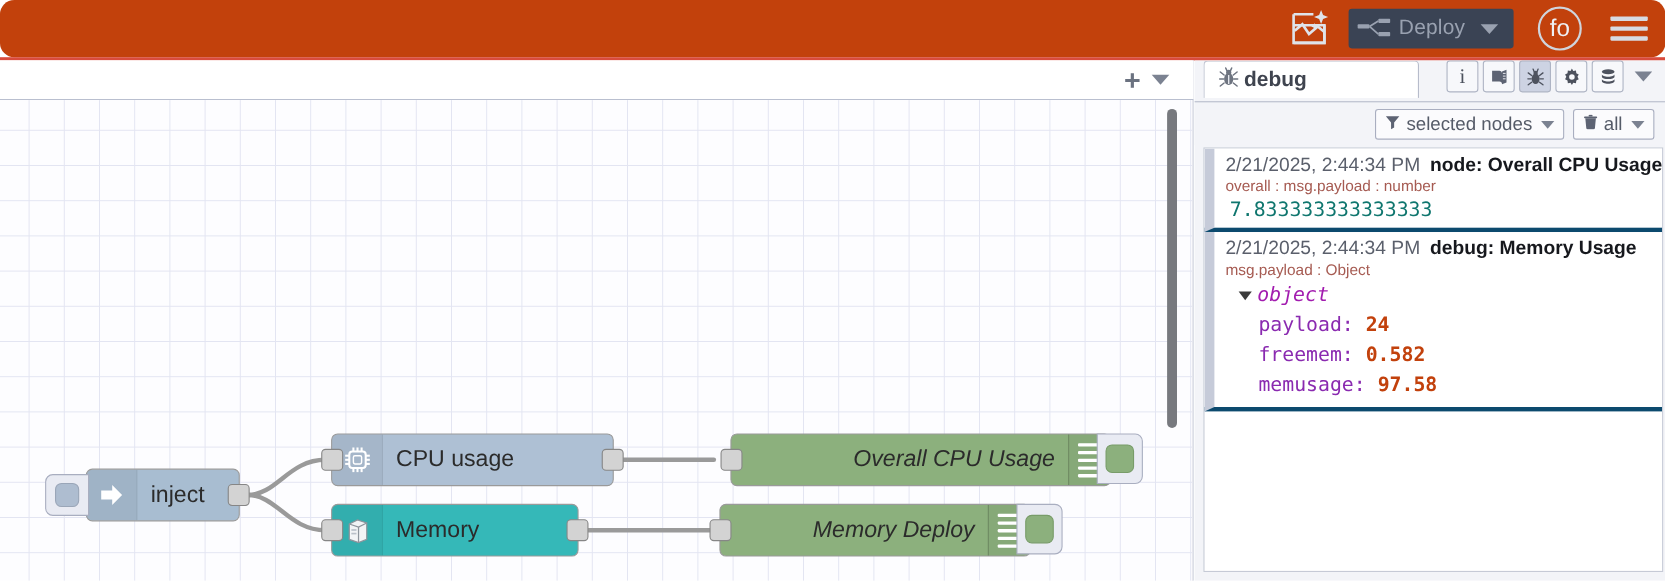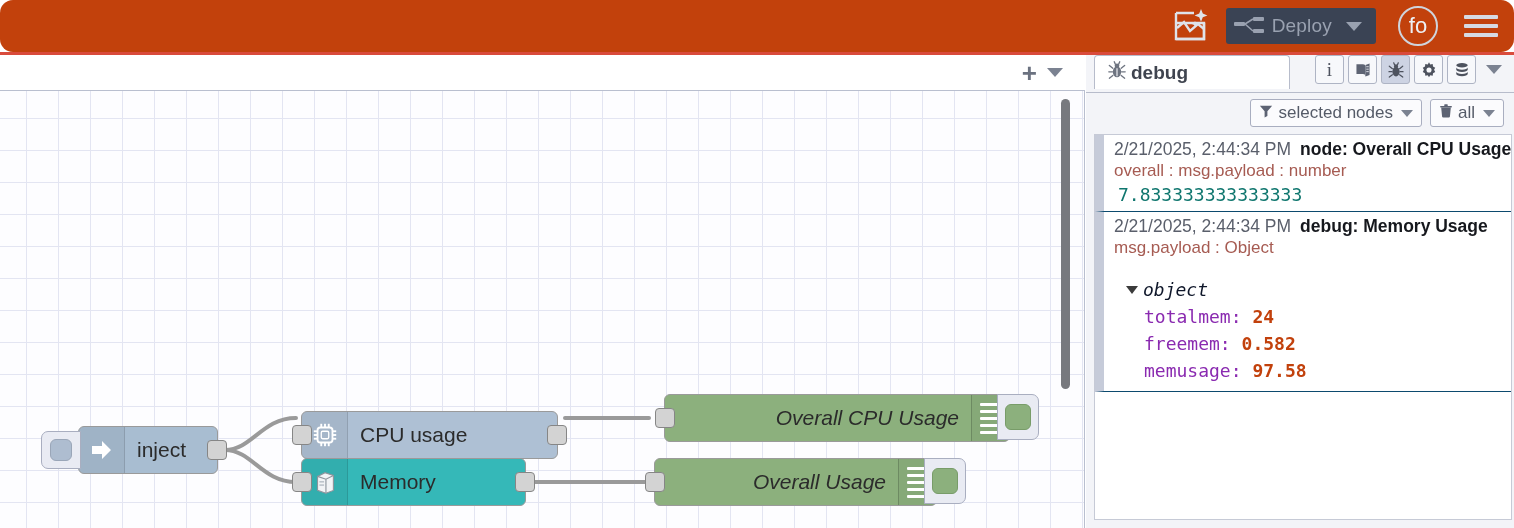--- a/index.html
+++ b/index.html
@@ -217,39 +217,39 @@
   }
 
   .sb-msgs {
     position: absolute; left: 8px; top: 79px;
     width: 418px; height: 386px;
     background: #fff; border: 1px solid #c6cad6;
     overflow: hidden;
   }
   .msg {
     border-left: 9px solid #c6cbd9;
-    border-bottom: 1px solid #0c4a6e;
+    border-bottom: 4px solid #0c4a6e;
     padding: 4px 0 6px 10px;
     background: #fff;
   }
   .msg-head { white-space: nowrap; overflow: hidden; font-size: 17.5px; }
   .msg-time { color: #5a5f6b; }
   .msg-node { color: #16181d; margin-left: 9px; font-weight: 600; }
   .msg-topic {
-    font-size: 17px; color: #a65b52; margin-top: 1px;
+    font-size: 14px; color: #a65b52; margin-top: 1px;
     white-space: nowrap;
   }
   .msg-val {
     font-family: "DejaVu Sans Mono", monospace;
     font-size: 18px; color: #0f766e; margin-top: 3px; margin-left: 4px;
   }
   .obj-root {
     font-family: "DejaVu Sans Mono", monospace;
-    font-size: 18px; font-style: italic; color: #0f172a;
-    margin-top: 21px; margin-left: 12px;
+    font-size: 18px; font-style: italic; color: #a21caf;
+    margin-top: 5px; margin-left: 12px;
     display: flex; align-items: center;
   }
   .tri {
     width: 0; height: 0; margin-right: 5px;
     border-left: 6px solid transparent; border-right: 6px solid transparent;
     border-top: 8px solid #3b3b3b;
   }
   .obj-row {
     font-family: "DejaVu Sans Mono", monospace;
     font-size: 18px; margin-top: 6px; margin-left: 30px;
@@ -320,21 +320,21 @@
         </div>
         <div class="node-icon-cell">
           <svg viewBox="0 0 28 28" width="28" height="28">
             <path d="M4 10 h10 V5 l9 9 -9 9 v-5 H4 Z" fill="#ffffff"></path>
           </svg>
         </div>
         <div class="node-label">inject</div>
         <div class="port out"></div>
       </div>
 
-      <div class="node" style="left:301px; top:320px; width:257px; height:48px; background:#aec0d4;">
+      <div class="node" style="left:301px; top:303px; width:257px; height:48px; background:#aec0d4;">
         <div class="node-icon-cell">
           <svg viewBox="0 0 30 30" width="28" height="28">
             <rect x="7" y="7" width="16" height="16" rx="3" fill="none" stroke="#ffffff" stroke-width="2"></rect>
             <rect x="11" y="11" width="8" height="8" rx="1.5" fill="none" stroke="#ffffff" stroke-width="1.4"></rect>
             <g fill="#ffffff">
               <rect x="10" y="3" width="2" height="4"></rect>
                 <rect x="14" y="3" width="2" height="4"></rect>
                 <rect x="18" y="3" width="2" height="4"></rect>
               <rect x="10" y="23" width="2" height="4"></rect>
                 <rect x="14" y="23" width="2" height="4"></rect>
@@ -377,21 +377,21 @@
             <b></b>
             <b></b>
         </div>
         <div class="dbg-status">
           <i></i>
         </div>
         <div class="port in"></div>
       </div>
 
       <div class="node" style="left:654px; top:367px; width:283px; height:48px; background:#8cb07d;">
-        <div class="node-label right italic">Overall Usage</div>
+        <div class="node-label right italic">Memory Deploy</div>
         <div class="dbg-lines">
           <b></b>
             <b></b>
             <b></b>
             <b></b>
             <b></b>
         </div>
         <div class="dbg-status">
           <i></i>
         </div>
@@ -508,21 +508,21 @@
       <div class="msg">
         <div class="msg-head">
           <span class="msg-time">2/21/2025, 2:44:34 PM</span><span class="msg-node">debug: Memory Usage</span>
         </div>
         <div class="msg-topic">msg.payload : Object</div>
         <div class="obj-root">
           <span class="tri"></span>
           <span>object</span>
         </div>
         <div class="obj-row">
-          <span class="obj-key">totalmem</span><span class="obj-key">:</span>
+          <span class="obj-key">payload</span><span class="obj-key">:</span>
           <span class="obj-num">24</span>
         </div>
         <div class="obj-row">
           <span class="obj-key">freemem</span><span class="obj-key">:</span>
           <span class="obj-num">0.582</span>
         </div>
         <div class="obj-row" style="padding-bottom:4px;">
           <span class="obj-key">memusage</span><span class="obj-key">:</span>
           <span class="obj-num">97.58</span>
         </div>

